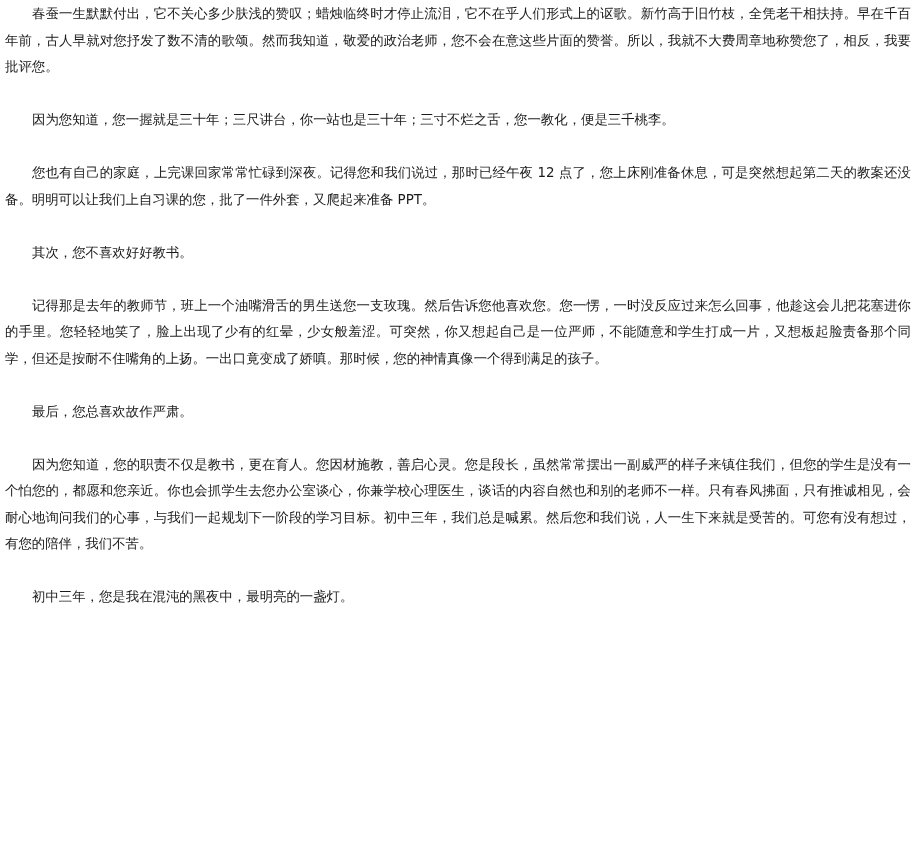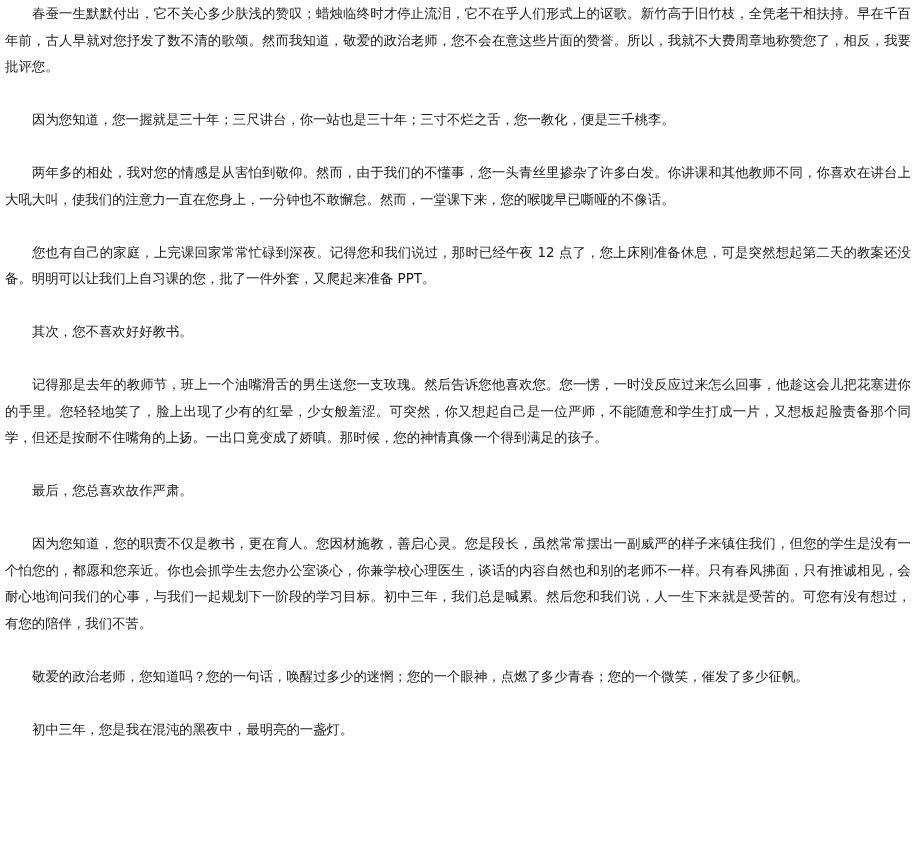--- a/index.html
+++ b/index.html
@@ -30,21 +30,19 @@
       text-align: justify;
       word-break: break-all;
     }
   </style>
 </head>
 <body>
 
 <div class="doc">
   <p class="para">春蚕一生默默付出，它不关心多少肤浅的赞叹；蜡烛临终时才停止流泪，它不在乎人们形式上的讴歌。新竹高于旧竹枝，全凭老干相扶持。早在千百年前，古人早就对您抒发了数不清的歌颂。然而我知道，敬爱的政治老师，您不会在意这些片面的赞誉。所以，我就不大费周章地称赞您了，相反，我要批评您。</p>
   <p class="para">因为您知道，您一握就是三十年；三尺讲台，你一站也是三十年；三寸不烂之舌，您一教化，便是三千桃李。</p>
-  <p class="para">两年多的相处，我对您的情感是从害怕到敬仰。然而，由于我们的不懂事，您一头青丝里掺杂了许多白发。你讲课和其他教师不同，你喜欢在讲台上大吼大叫，使我们的注意力一直在您身上，一分钟也不敢懈怠。然而，一堂课下来，您的喉咙早已嘶哑的不像话。</p>
   <p class="para">您也有自己的家庭，上完课回家常常忙碌到深夜。记得您和我们说过，那时已经午夜 12 点了，您上床刚准备休息，可是突然想起第二天的教案还没备。明明可以让我们上自习课的您，批了一件外套，又爬起来准备 PPT。</p>
   <p class="para">其次，您不喜欢好好教书。</p>
   <p class="para">记得那是去年的教师节，班上一个油嘴滑舌的男生送您一支玫瑰。然后告诉您他喜欢您。您一愣，一时没反应过来怎么回事，他趁这会儿把花塞进你的手里。您轻轻地笑了，脸上出现了少有的红晕，少女般羞涩。可突然，你又想起自己是一位严师，不能随意和学生打成一片，又想板起脸责备那个同学，但还是按耐不住嘴角的上扬。一出口竟变成了娇嗔。那时候，您的神情真像一个得到满足的孩子。</p>
   <p class="para">最后，您总喜欢故作严肃。</p>
   <p class="para">因为您知道，您的职责不仅是教书，更在育人。您因材施教，善启心灵。您是段长，虽然常常摆出一副威严的样子来镇住我们，但您的学生是没有一个怕您的，都愿和您亲近。你也会抓学生去您办公室谈心，你兼学校心理医生，谈话的内容自然也和别的老师不一样。只有春风拂面，只有推诚相见，会耐心地询问我们的心事，与我们一起规划下一阶段的学习目标。初中三年，我们总是喊累。然后您和我们说，人一生下来就是受苦的。可您有没有想过，有您的陪伴，我们不苦。</p>
-  <p class="para">敬爱的政治老师，您知道吗？您的一句话，唤醒过多少的迷惘；您的一个眼神，点燃了多少青春；您的一个微笑，催发了多少征帆。</p>
   <p class="para">初中三年，您是我在混沌的黑夜中，最明亮的一盏灯。</p>
 </div>
 
 </body></html>

